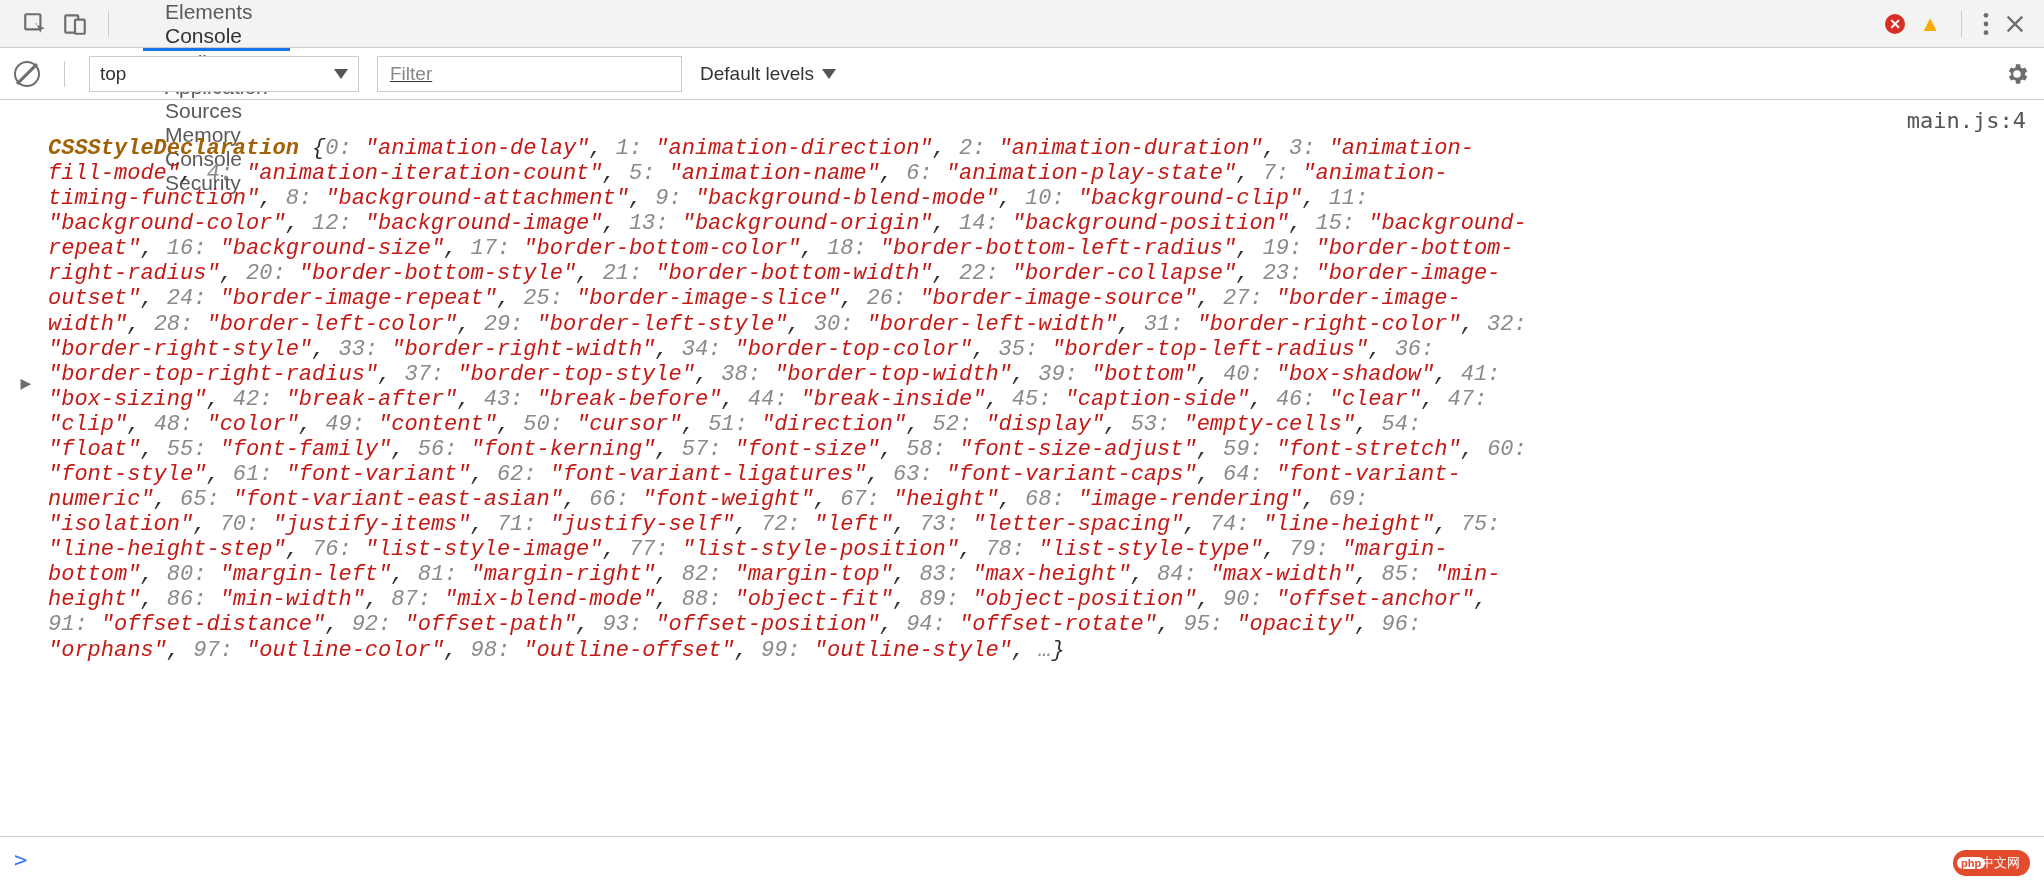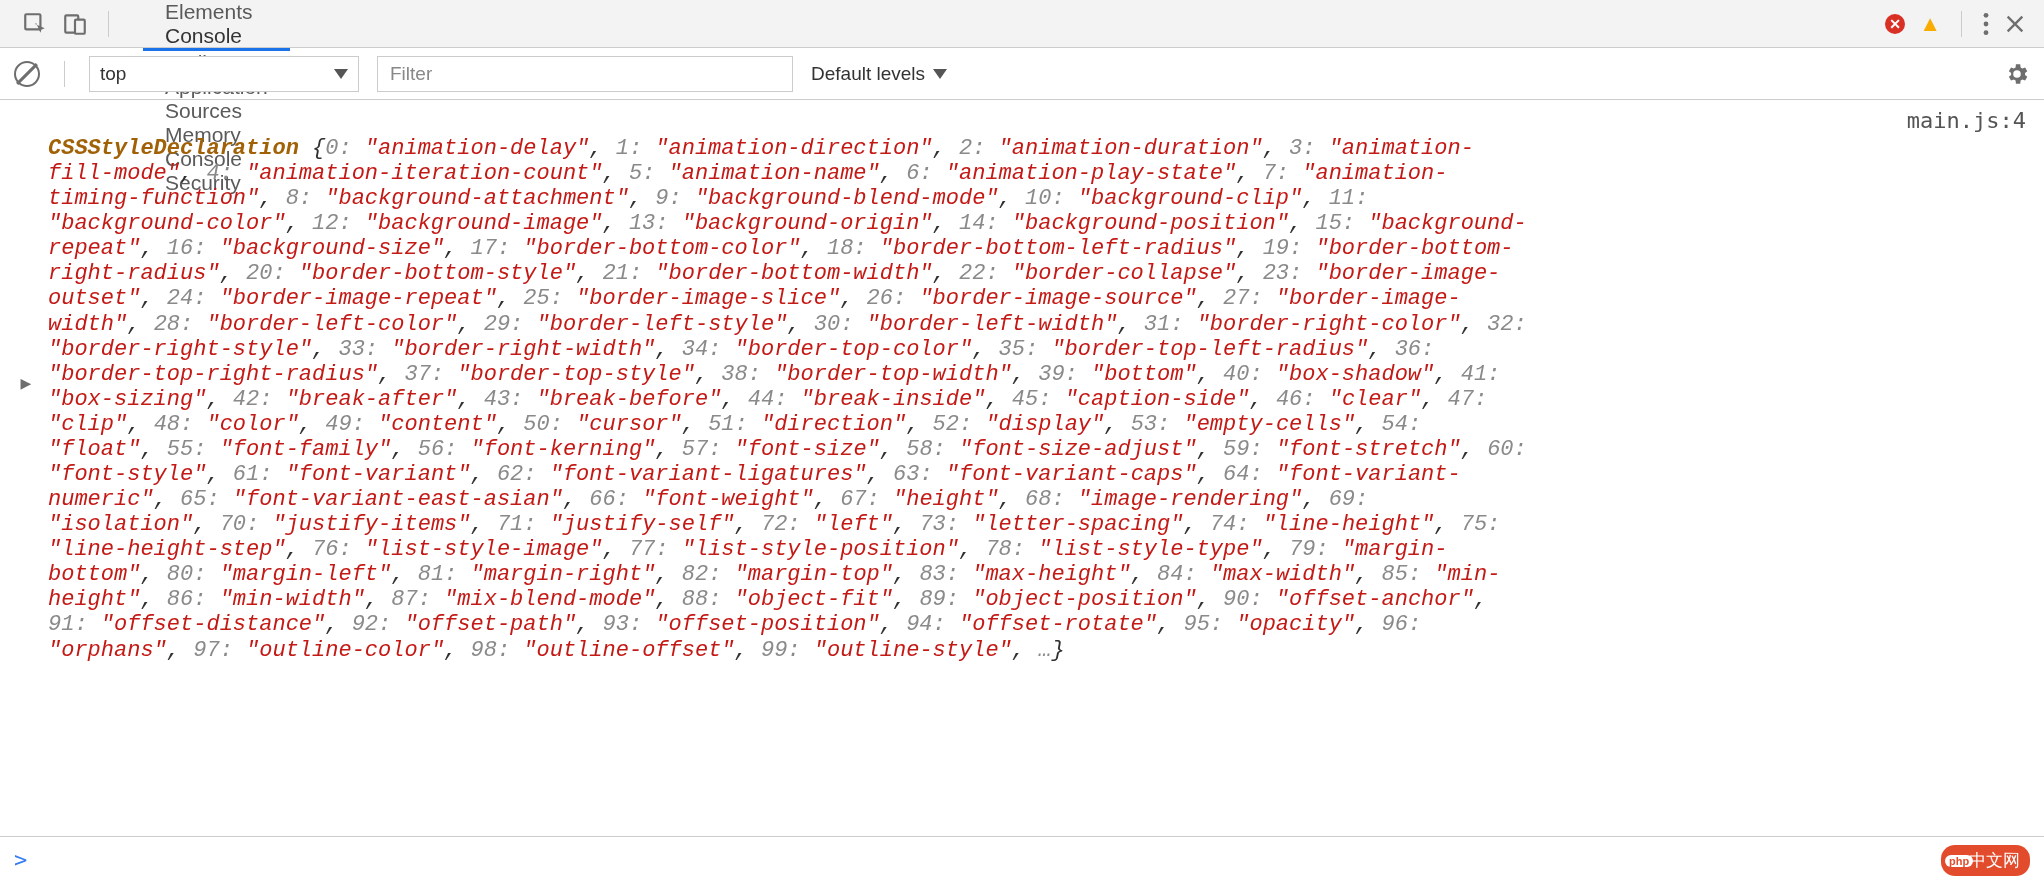--- a/index.html
+++ b/index.html
@@ -53,22 +53,22 @@
   width: 3px; height: 28px; background: #6e6e6e;
   transform: translate(-50%,-50%) rotate(45deg);
 }
 .context-select {
   display: flex; align-items: center; justify-content: space-between;
   border: 1px solid #ccc; height: 36px; min-width: 270px;
   padding: 0 10px; font-size: 19px; color: #333; cursor: pointer;
   background: #fff;
 }
 .filter-input {
-  border: 1px solid #ccc; height: 36px; width: 416px;
-  padding: 0 12px; font-size: 19px; color: #333;
+  border: 1px solid #ccc; height: 36px; width: 305px;
+  padding: 0 12px; font-size: 19px; color: #333; text-decoration: underline;
 }
 .filter-input::placeholder { color: #888; }
 .levels-select {
   display: flex; align-items: center; gap: 8px;
   font-size: 19px; color: #333; cursor: pointer;
 }
 .gear { margin-left: auto; color: #6e6e6e; cursor: pointer; }
 
 .log-area {
   position: relative;
@@ -110,21 +110,21 @@
   position: absolute;
   bottom: 0; left: 0; right: 0;
   height: 46px;
   border-top: 1px solid #ccc;
   display: flex; align-items: center;
   padding: 0 14px;
 }
 .prompt-bar .chev { color: #367cf1; font-family: Menlo, monospace; font-size: 22px; }
 .watermark {
   position: absolute; right: 14px; bottom: 6px;
-  font-size: 17px; color: #fff;
+  font-size: 13px; color: #fff;
   background: #e24c2c;
   border-radius: 14px;
   padding: 4px 10px 4px 28px;
   display: flex; align-items: center;
 }
 .watermark::before {
   content: "php";
   position: absolute; left: 4px; top: 50%; transform: translateY(-50%);
   background: #fff; color: #e24c2c;
   border-radius: 10px; padding: 0 4px;

